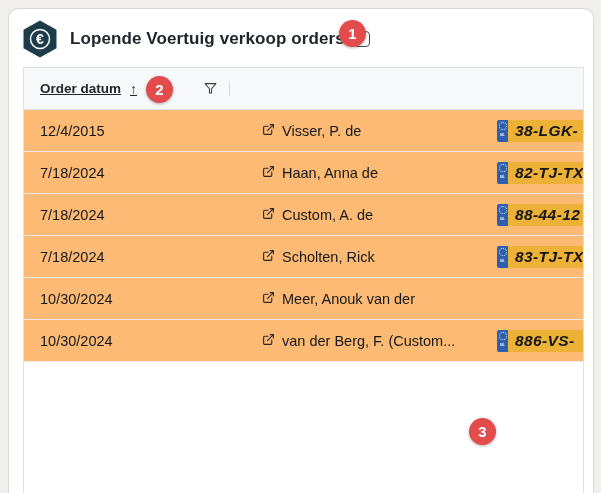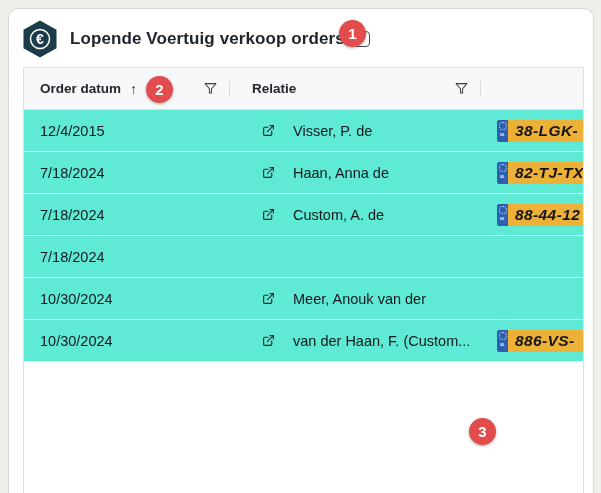--- a/index.html
+++ b/index.html
@@ -34,41 +34,41 @@
   .table-wrap{
     position:absolute;left:14px;top:58px;width:561px;height:calc(100% - 58px);
     box-sizing:border-box;border:1px solid var(--table-border);border-bottom:none;
     overflow:hidden;background:#fff;
   }
   .thead{
     display:flex;height:42px;box-sizing:border-box;align-items:stretch;
     background:var(--header-bg);border-bottom:1px solid var(--table-border);
     font-size:13.5px;font-weight:700;color:#22272d;
   }
-  .th{display:flex;align-items:center;position:relative;box-sizing:border-box;}
+  .th{display:flex;align-items:center;position:relative;box-sizing:border-box;text-decoration:underline;}
   .th.c1{width:206px;padding-left:16px;}
   .th.c2{width:251px;padding-left:22px;}
   .th.c3{flex:1;padding-left:16px;}
   .th.c1::after,.th.c2::after{
     content:"";position:absolute;right:0;top:13px;bottom:13px;width:1px;background:#d5d8dc;
   }
   .sort-arrow{margin-left:9px;font-weight:400;font-size:14px;color:#2d3238;}
   .filter-btn{
     margin-left:auto;margin-right:13px;display:flex;align-items:center;color:#3c4147;cursor:pointer;
   }
   .tr{
     display:flex;height:42px;box-sizing:border-box;align-items:center;
     border-bottom:1px solid var(--row-border);font-size:14.5px;color:#15181d;
-    background:#5eead4;
+    background:#fdba74;
   }
   .td{box-sizing:border-box;display:flex;align-items:center;min-width:0;}
   .td.c1{width:206px;padding-left:16px;}
   .td.c2{width:251px;padding-left:32px;}
   .td.c3{flex:1;padding-left:16px;overflow:visible;font-style:italic;}
-  .rel-link{display:flex;align-items:center;gap:18px;color:#15181d;white-space:nowrap;cursor:pointer;}
+  .rel-link{display:flex;align-items:flex-start;gap:7px;color:#15181d;white-space:nowrap;cursor:pointer;}
   .rel-link .ext{color:#23272d;display:flex;align-items:center;}
   .plate{
     display:flex;flex:0 0 auto;width:122px;height:22px;border-radius:2px;overflow:hidden;
   }
   .plate-eu{
     width:11px;background:var(--plate-blue);display:flex;flex-direction:column;
     align-items:center;justify-content:center;gap:1px;flex:0 0 auto;
   }
   .plate-eu .stars{width:6px;height:6px;border:1px dotted rgba(255,255,255,.9);border-radius:50%;}
   .plate-eu .nl{font-size:8px;line-height:1;color:#fff;font-weight:700;transform:scale(.45);}
@@ -107,28 +107,20 @@
     <div class="thead">
       <div class="th c1">
         <span>Order datum</span>
         <span class="sort-arrow">↑</span>
         <span class="filter-btn">
           <svg width="13" height="13" viewBox="0 0 24 24" fill="none" stroke="currentColor" stroke-width="1.9" stroke-linejoin="round">
               <polygon points="22 3 2 3 10 12.5 10 20.5 14 20.5 14 12.5 22 3"></polygon>
             </svg>
         </span>
       </div>
-      <div class="th c2">
-        <span>Relatie</span>
-        <span class="filter-btn">
-          <svg width="13" height="13" viewBox="0 0 24 24" fill="none" stroke="currentColor" stroke-width="1.9" stroke-linejoin="round">
-              <polygon points="22 3 2 3 10 12.5 10 20.5 14 20.5 14 12.5 22 3"></polygon>
-            </svg>
-        </span>
-      </div>
     </div>
 
     <div class="tbody">
   <div class="tr">
     <div class="td c1">
             <span>12/4/2015</span>
           </div>
     <div class="td c2">
       <span class="rel-link">
         <span class="ext">
@@ -203,20 +195,41 @@
         </span>
         <span class="plate-num">88-44-12</span>
       </span>
     </div>
   </div>
 
   <div class="tr">
     <div class="td c1">
             <span>7/18/2024</span>
           </div>
+    <div class="td c2">
+      <span class="rel-link">
+        <span class="ext">
+          <svg width="13" height="13" viewBox="0 0 24 24" fill="none" stroke="currentColor" stroke-width="2.1" stroke-linecap="round" stroke-linejoin="round">
+            <path d="M18 13v6a2 2 0 0 1-2 2H5a2 2 0 0 1-2-2V8a2 2 0 0 1 2-2h6"></path>
+            <polyline points="15 3 21 3 21 9"></polyline>
+            <line x1="10" y1="14" x2="21" y2="3"></line>
+          </svg>
+        </span>
+        <span>Scholten, Rick</span>
+      </span>
+    </div>
+    <div class="td c3">
+      <span class="plate">
+        <span class="plate-eu">
+          <span class="stars"></span>
+          <span class="nl">NL</span>
+        </span>
+        <span class="plate-num">83-TJ-TX</span>
+      </span>
+    </div>
   </div>
 
   <div class="tr">
     <div class="td c1">
             <span>10/30/2024</span>
           </div>
     <div class="td c2">
       <span class="rel-link">
         <span class="ext">
           <svg width="13" height="13" viewBox="0 0 24 24" fill="none" stroke="currentColor" stroke-width="2.1" stroke-linecap="round" stroke-linejoin="round">
@@ -236,21 +249,21 @@
           </div>
     <div class="td c2">
       <span class="rel-link">
         <span class="ext">
           <svg width="13" height="13" viewBox="0 0 24 24" fill="none" stroke="currentColor" stroke-width="2.1" stroke-linecap="round" stroke-linejoin="round">
             <path d="M18 13v6a2 2 0 0 1-2 2H5a2 2 0 0 1-2-2V8a2 2 0 0 1 2-2h6"></path>
             <polyline points="15 3 21 3 21 9"></polyline>
             <line x1="10" y1="14" x2="21" y2="3"></line>
           </svg>
         </span>
-        <span>van der Haan, F. (Custom...</span>
+        <span>van der Berg, F. (Custom...</span>
       </span>
     </div>
     <div class="td c3">
       <span class="plate">
         <span class="plate-eu">
           <span class="stars"></span>
           <span class="nl">NL</span>
         </span>
         <span class="plate-num">886-VS-</span>
       </span>

